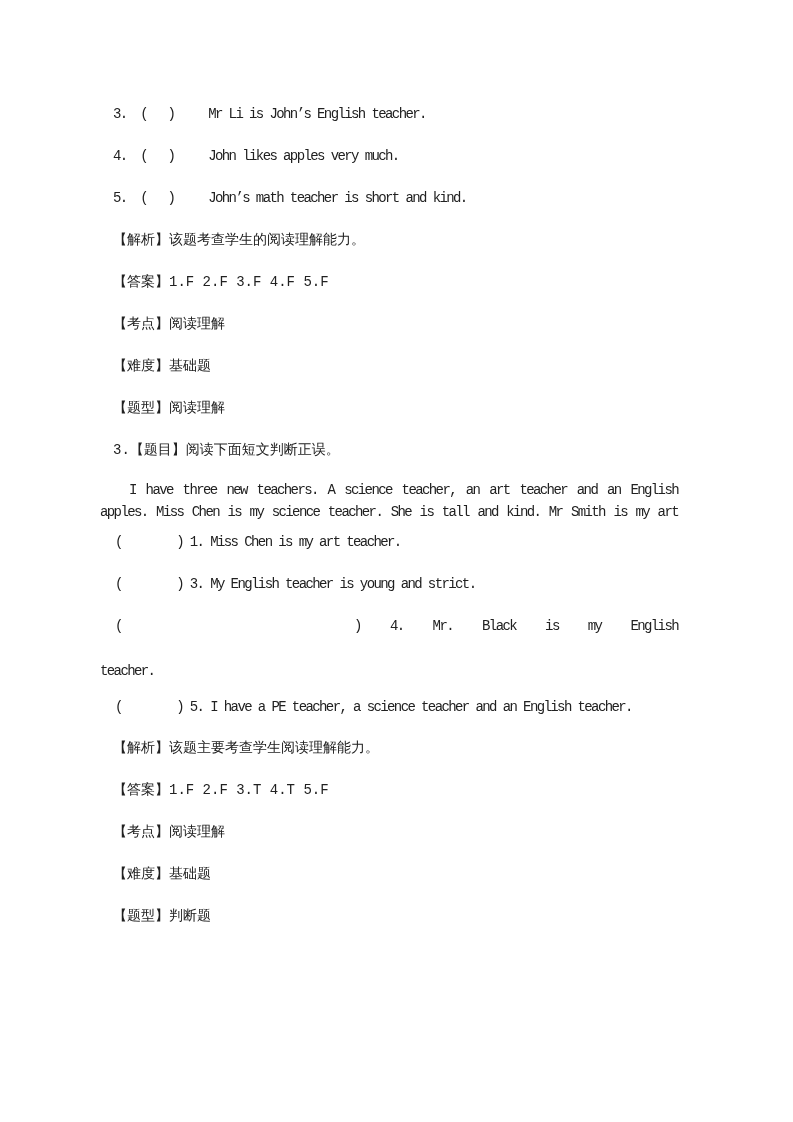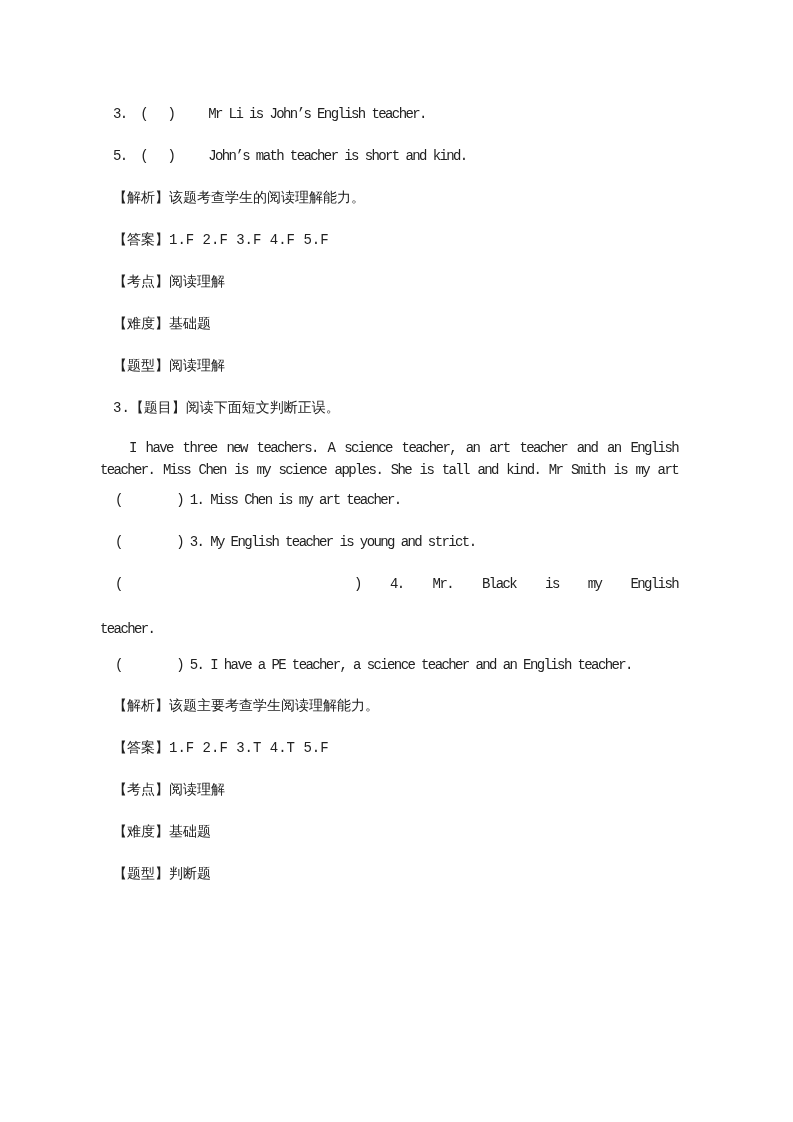--- a/index.html
+++ b/index.html
@@ -55,33 +55,34 @@
   .tf5 { margin-bottom: 20px; }
   .label { letter-spacing: 0; }
 </style>
 </head>
 <body>
 
 <div class="page">
   <div class="content">
 
     <div class="row en indent13">3.&nbsp; (&nbsp;&nbsp;&nbsp;)&nbsp;&nbsp;&nbsp;&nbsp; Mr Li is John’s English teacher.</div>
+    <div class="row en indent13">4.&nbsp; (&nbsp;&nbsp;&nbsp;)&nbsp;&nbsp;&nbsp;&nbsp; John likes apples very much.</div>
     <div class="row en indent13">5.&nbsp; (&nbsp;&nbsp;&nbsp;)&nbsp;&nbsp;&nbsp;&nbsp; John’s math teacher is short and kind.</div>
 
     <div class="row cn indent13"><span class="label">【解析】</span><span>该题考查学生的阅读理解能力。</span></div>
     <div class="row cn indent13"><span class="label">【答案】</span><span>1.F 2.F 3.F 4.F 5.F</span></div>
     <div class="row cn indent13"><span class="label">【考点】</span><span>阅读理解</span></div>
     <div class="row cn indent13"><span class="label">【难度】</span><span>基础题</span></div>
     <div class="row cn indent13"><span class="label">【题型】</span><span>阅读理解</span></div>
 
     <div class="row cn indent13 heading"><span>3.</span><span class="label">【题目】</span><span>阅读下面短文判断正误。</span></div>
 
     <div class="passage">
       <div class="passage-line jline firstline-indent">I have three new teachers. A science teacher, an art teacher and an English</div>
-      <div class="passage-line jline">teacher. Miss Chen is my science apples. She is tall and kind. Mr Smith is my art</div>
+      <div class="passage-line jline">apples. Miss Chen is my science teacher. She is tall and kind. Mr Smith is my art</div>
     </div>
 
     <div class="row en indent15">(&nbsp;&nbsp;&nbsp;&nbsp;&nbsp;&nbsp;&nbsp;&nbsp;) 1. Miss Chen is my art teacher.</div>
     <div class="row en indent15">(&nbsp;&nbsp;&nbsp;&nbsp;&nbsp;&nbsp;&nbsp;&nbsp;) 3. My English teacher is young and strict.</div>
     <div class="row en indent15 jline tf4">(&nbsp;&nbsp;&nbsp;&nbsp;&nbsp;&nbsp;&nbsp;&nbsp;) 4. Mr. Black is my English</div>
     <div class="row en wrap-line">teacher.</div>
     <div class="row en indent15 tf5">(&nbsp;&nbsp;&nbsp;&nbsp;&nbsp;&nbsp;&nbsp;&nbsp;) 5. I have a PE teacher, a science teacher and an English teacher.</div>
 
     <div class="row cn indent13"><span class="label">【解析】</span><span>该题主要考查学生阅读理解能力。</span></div>
     <div class="row cn indent13"><span class="label">【答案】</span><span>1.F 2.F 3.T 4.T 5.F</span></div>

